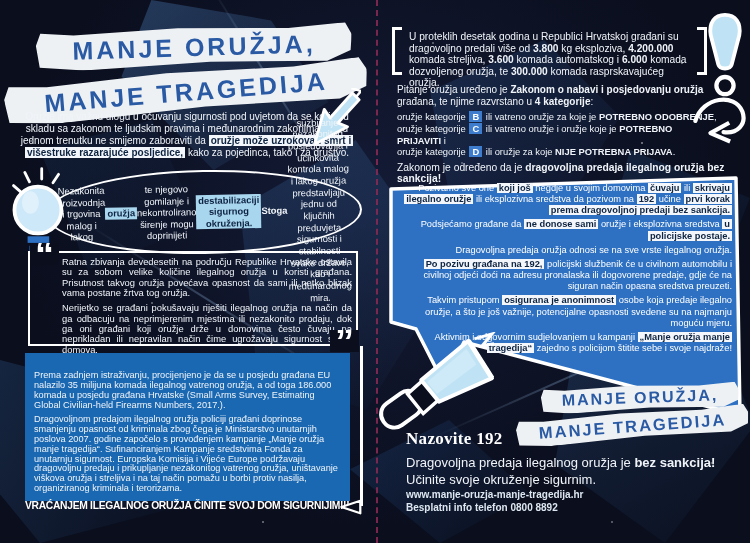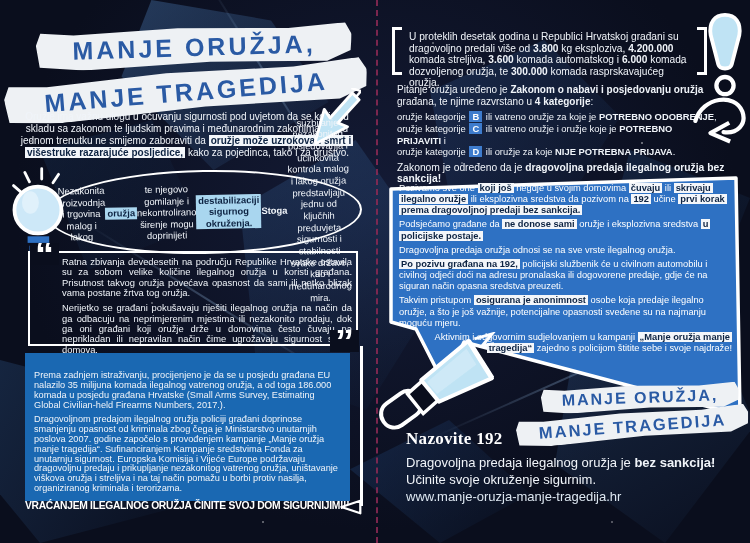--- a/index.html
+++ b/index.html
@@ -54,25 +54,25 @@
   .connector{left:360px;top:346px;width:2.5px;height:160px;background:#fff;}
   
   .bracket{position:absolute;width:10px;height:48px;border:3px solid #fff;box-sizing:border-box;}
   .bracket-l{left:392px;top:27px;border-right:none;}
   .bracket-r{left:697px;top:27px;border-left:none;}
   .stats{left:409px;top:31px;width:284px;font-size:10.2px;line-height:1.13;}
   .law-intro{left:397px;top:84px;width:312px;font-size:10px;line-height:1.2;}
   .cats{left:397px;top:111px;width:320px;font-size:9.4px;line-height:1.25;}
   .law-note{left:397px;top:162px;width:330px;font-size:10.3px;}
   .bubble-text{left:399px;top:183px;width:333px;font-size:9.3px;line-height:1.2;color:#fff;}
-  .bubble-text p{margin:0 0 3px 0;}
+  .bubble-text p{margin:0 0 3px 0;text-align:right;}
   .bubble-text .right{text-align:right;}
   .call{left:406px;top:429px;font-size:17px;font-weight:bold;color:#fff;letter-spacing:.3px;font-family:Liberation Serif, serif;}
   .cta{left:406px;top:454px;width:338px;font-size:13px;line-height:1.32;}
-  .small-link{left:406px;font-size:13px;font-weight:normal;color:#dde7f1;}
+  .small-link{left:406px;font-size:10px;font-weight:bold;color:#dde7f1;}
   
   .hl{background:#f3f6fa;color:#0d2342;font-weight:bold;padding:0 2px;box-decoration-break:clone;-webkit-box-decoration-break:clone;}
   .hlb{background:#a9d6ef;color:#0d2342;font-weight:bold;padding:0 2px;box-decoration-break:clone;-webkit-box-decoration-break:clone;}
   .b{font-weight:bold;}
   .badge{background:#3e7ccd;color:#fff;font-weight:bold;padding:0 3px;margin:0 1px;}
   svg{display:block;}
 </style>
 </head>
 <body>
 
@@ -206,14 +206,15 @@
 
   <div class="strip strip3 z">MANJE ORUŽJA,</div>
   <div class="strip strip4 z">MANJE TRAGEDIJA</div>
 
   <div class="abs call z">Nazovite 192</div>
   <div class="abs txt cta z">
     <div><span>Dragovoljna predaja ilegalnog oružja je </span><span class="b">bez sankcija!</span></div>
     <div>Učinite svoje okruženje sigurnim.</div>
   </div>
   <div class="abs small-link z" style="top:489px;">www.manje-oruzja-manje-tragedija.hr</div>
+  <div class="abs small-link z" style="top:502px;">Besplatni info telefon 0800 8892</div>
 
 </div>
 
 </body></html>

